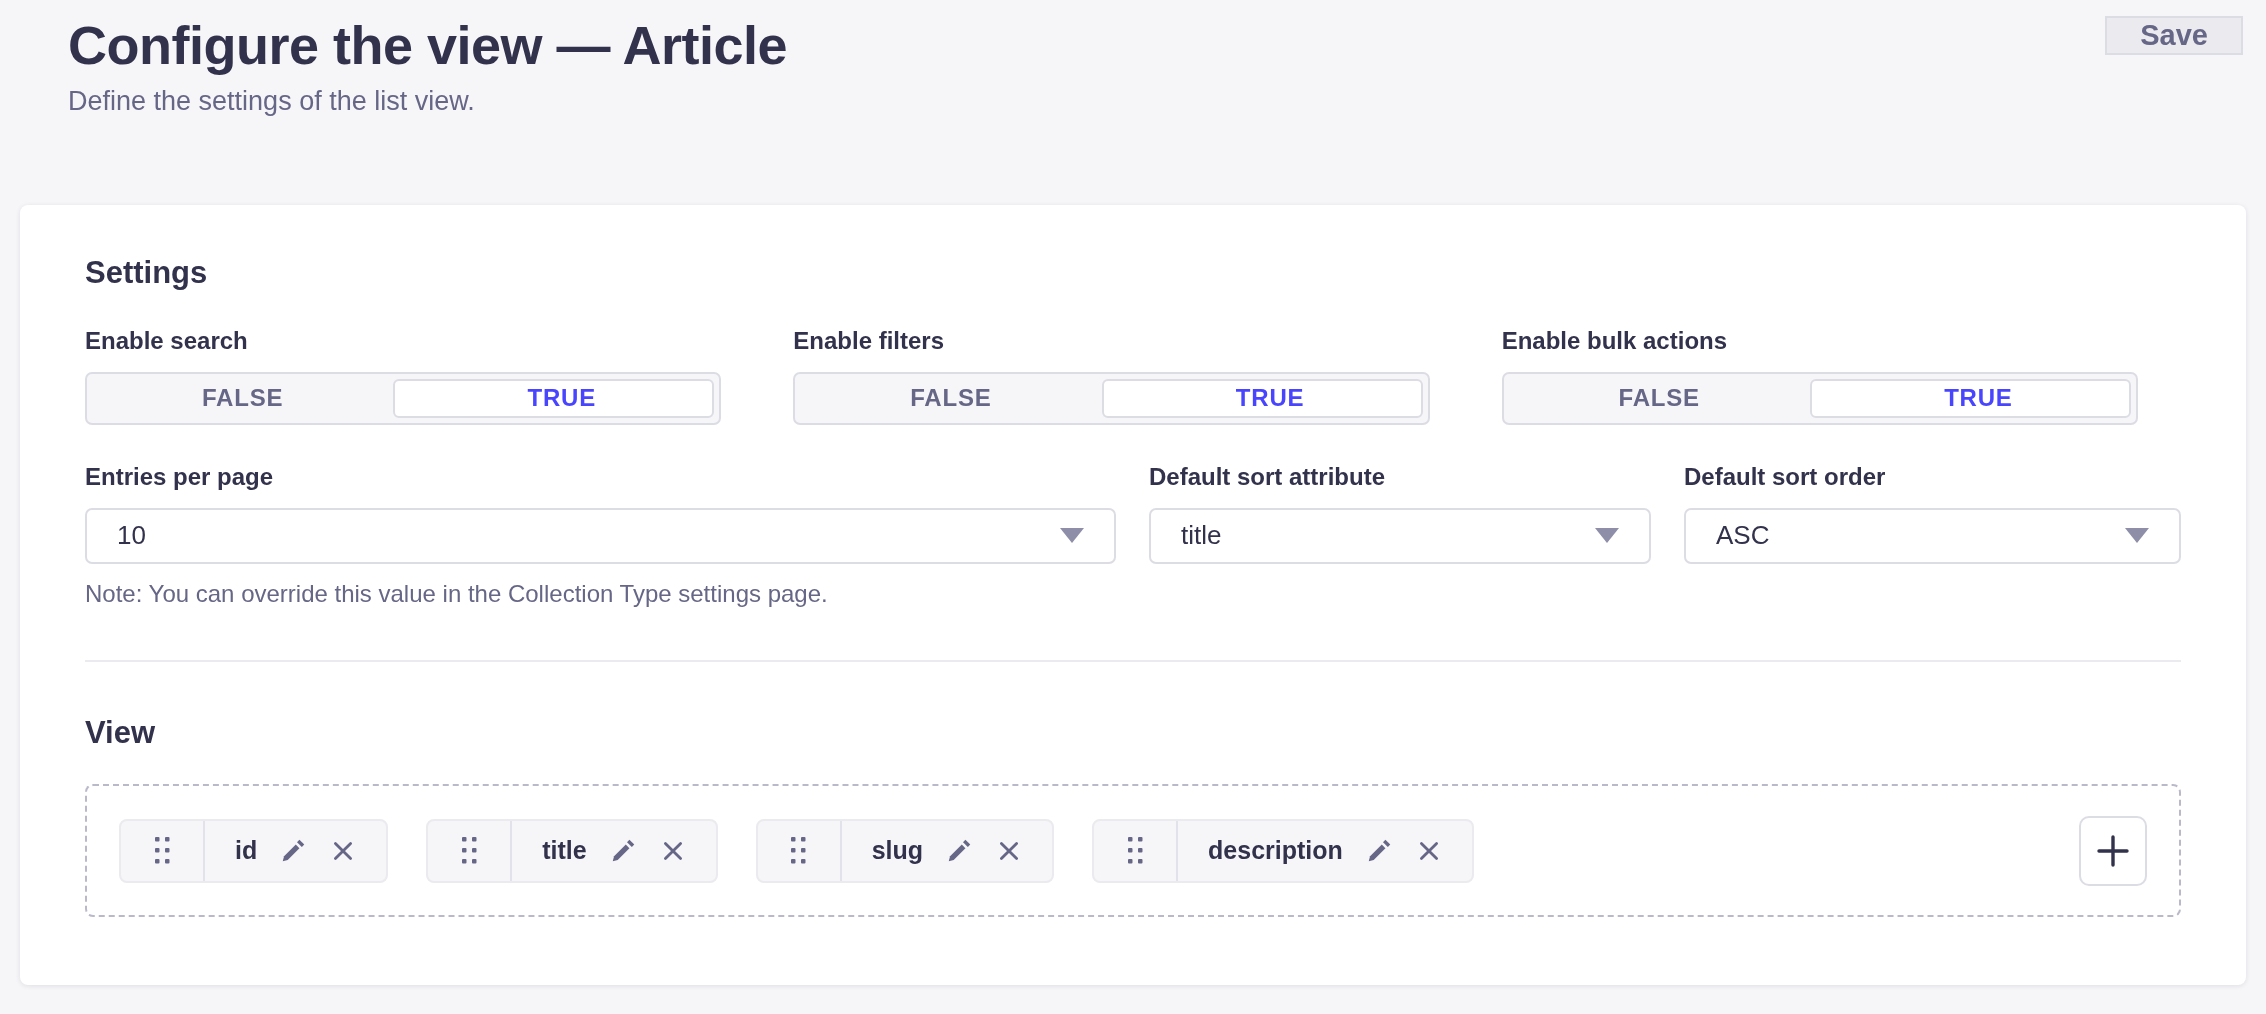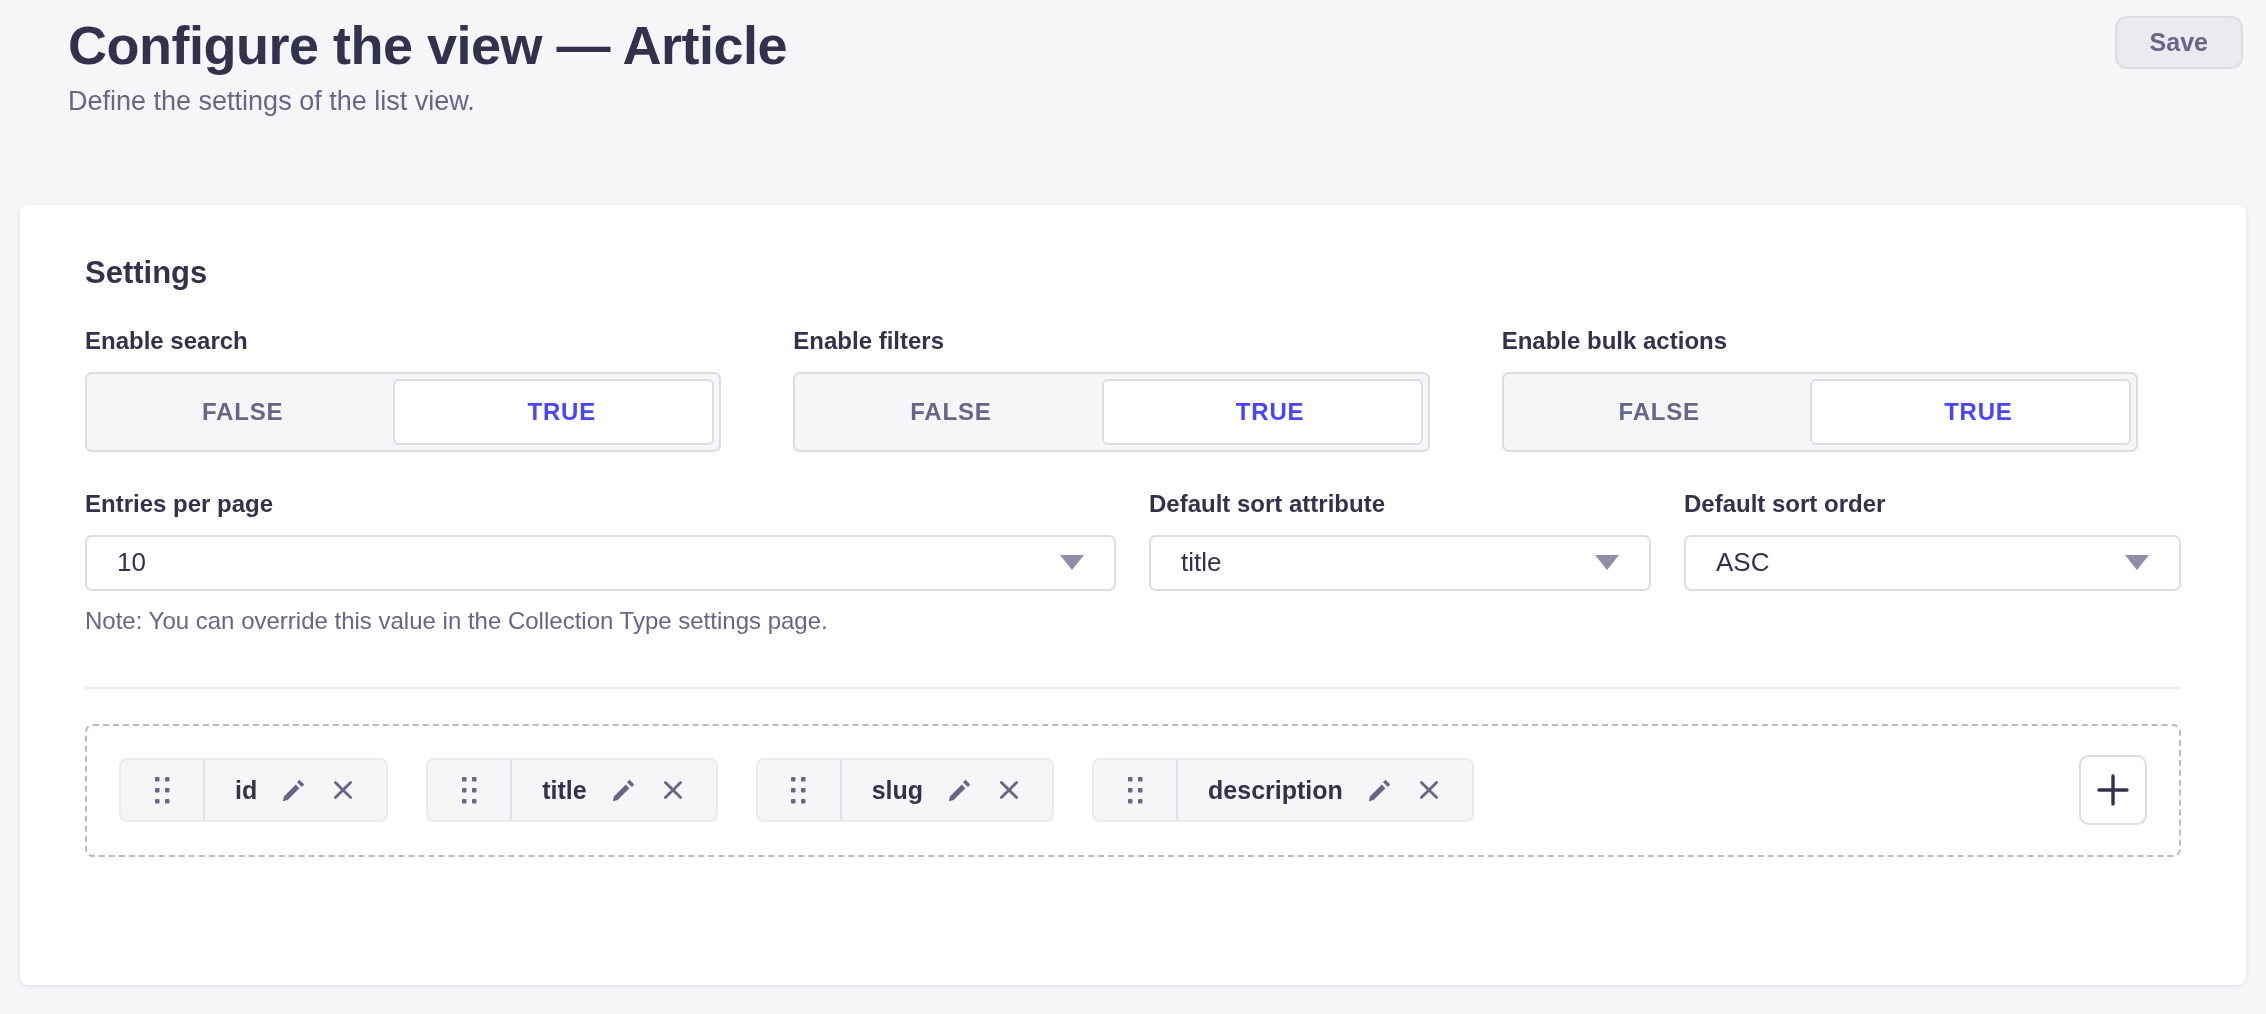--- a/index.html
+++ b/index.html
@@ -12,43 +12,43 @@
     overflow:hidden;
   }
   
   .header { position:relative; padding:14px 22px 0 22px;margin-left:46px; }
   .page-title {
     font-size:54px; font-weight:700; letter-spacing:-0.5px; color:#32324d; line-height:1.15;
   }
   .page-subtitle { margin-top:10px; font-size:27px; color:#666687; }
   .save-btn {
     position:absolute; top:16px; right:23px;
-    height:53px; padding:0 33px;
-    background:#eaeaef; border:2px solid #dcdce4; border-radius:12px;
-    color:#666687; font-size:25px; font-weight:600;
+    height:39px; padding:0 33px;
+    background:#eaeaef; border:2px solid #dcdce4; border-radius:0;
+    color:#666687; font-size:29px; font-weight:600;
     font-family:"Liberation Sans", sans-serif;
     display:flex; align-items:center; cursor:default;
   }
   
   .card {
     margin:88px 20px 0 20px;
     height:780px;
     background:#ffffff;
     border-radius:8px;
     box-shadow:0 1px 5px rgba(33,33,52,0.1);
     padding:52px 65px 42px 65px;
   }
   .section-heading { font-size:31px; font-weight:600; color:#32324d; line-height:1.05; }
   .field-label { font-size:24px; font-weight:600; color:#32324d; margin-bottom:19px; line-height:1.0; }
 
   
   .toggles-row { display:flex; gap:72px; margin-top:39px; margin-right:43px; }
   .toggle-col { flex:1; }
   .toggle {
-    height:80px; background:#f6f6f9;
+    height:53px; background:#f6f6f9;
     border:2px solid #dcdce4; border-radius:7px;
     display:flex; padding:5px;
   }
   .toggle-opt {
     flex:1; display:flex; align-items:center; justify-content:center;
     font-size:24px; font-weight:600; letter-spacing:0.8px;
     color:#666687; border-radius:6px; cursor:pointer;
   }
   .toggle-opt.on {
     background:#ffffff; border:2px solid #dcdce4; color:#4945ff;padding-left:16px;
@@ -156,20 +156,21 @@
       <div class="field-label">Default sort order</div>
       <div class="select-box">
         <span>ASC</span>
         <span class="caret-down"></span>
       </div>
     </div>
   </div>
 
   <hr class="divider">
 
+  <div class="section-heading view-heading">View</div>
 
   <div class="drop-zone">
 
     <div class="chip">
       <span class="chip-handle">
         <svg width="15" height="27" viewBox="0 0 15 27">
             <g fill="#666687">
               <rect x="0" y="0" width="4.5" height="4.5" rx="1"></rect>
               <rect x="10" y="0" width="4.5" height="4.5" rx="1"></rect>
               <rect x="0" y="11" width="4.5" height="4.5" rx="1"></rect>

